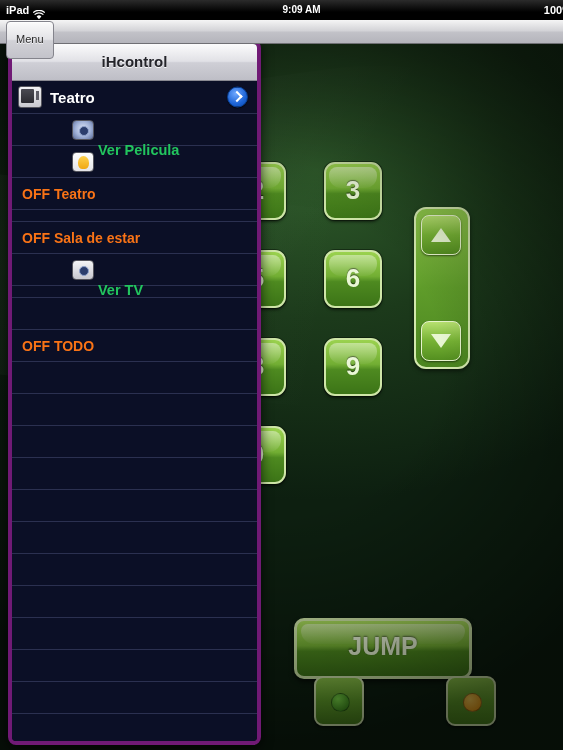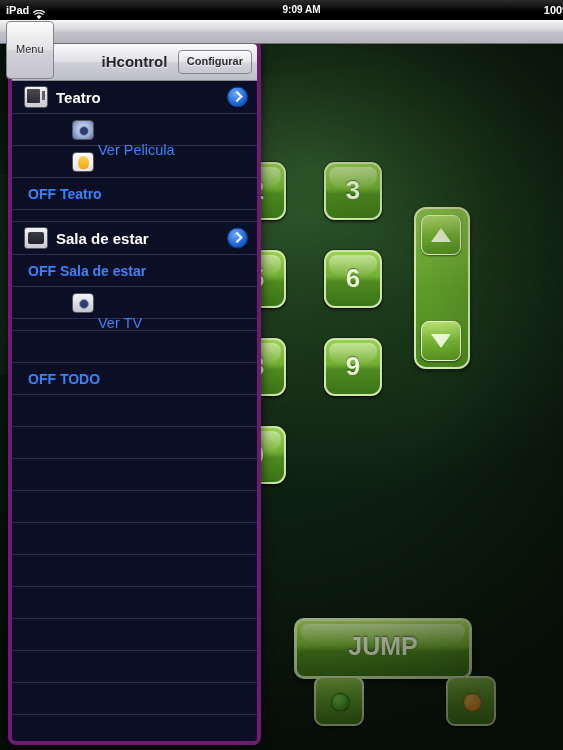--- a/index.html
+++ b/index.html
@@ -98,21 +98,21 @@
     width: 563px;
     height: 23px;
     background: linear-gradient(to bottom, #f5f5f5 0%, #d2d2d6 48%, #c2c2c8 52%, #b4b4bb 100%);
     border-bottom: 1px solid #6f6f74;
     z-index: 45;
   }
   .menu-btn {
     position: absolute;
     left: 6px; top: 21px;
     height: 20px;
-    padding: 18px 9px;
+    padding: 8px 9px;
     line-height: 19px;
     font-size: 11px;
     color: #2a2a2a;
     background: linear-gradient(to bottom, #fbfbfb 0%, #e3e3e6 48%, #d2d2d7 52%, #c3c3ca 100%);
     border: 1px solid #84848c;
     border-radius: 4px;
     box-shadow: 0 1px 0 rgba(255,255,255,0.65) inset;
     z-index: 46;
     text-shadow: 0 1px 0 rgba(255,255,255,0.8);
   }
@@ -325,21 +325,21 @@
     position: absolute;
     top: 37px; left: 0; right: 0; bottom: 0;
     background: #0b0f26;
   }
   .row {
     position: relative;
     height: 32px;
     border-bottom: 1px solid #2b3050;
     display: flex;
     align-items: center;
-    padding: 0 12px;
+    padding: 0 6px;
     box-sizing: border-box;
     text-align: right;
   }
   .row.group {
     height: 33px;
   }
   .row-icon {
     width: 24px; height: 22px;
     margin-right: 8px;
     border-radius: 3px;
@@ -428,26 +428,26 @@
     position: absolute;
     left: 50%; top: 3px;
     width: 11px; height: 13px;
     margin-left: -5.5px;
     border-radius: 50% 50% 40% 40%;
     background: linear-gradient(to bottom, #ffd14d 0%, #f0a813 100%);
   }
   .row.sub .row-label {
     margin-left: 30px;
     font-size: 14.5px;
-    font-weight: normal;
-    color: #3b82f6;
+    font-weight: bold;
+    color: #22c55e;
     margin-top: 40px;
   }
   .row.off .row-label {
-    color: #3b82f6;
+    color: #f97316;
     font-weight: bold;
     font-size: 14px;
     margin-left: 4px;
   }
   .row.empty {
     height: 32px;
   }
   .spacer {
     height: 11px;
     border-bottom: 1px solid #2b3050;
@@ -496,21 +496,20 @@
     <div class="ghost" style="left:52px; top:616px; width:50px; height:40px;"></div>
     <div class="ghost" style="left:172px; top:616px; width:50px; height:40px;"></div>
 
     <div class="bg-vignette"></div>
   </div>
 
   <div class="pop-arrow"></div>
   <div class="popover">
     <div class="pop-header">
       <div class="pop-title">iHcontrol</div>
-      <div class="configurar-btn">Configurar</div>
     </div>
 
     <div class="list">
 
       <div class="row group">
         <span class="row-icon">
           <span class="icon-tv-inner"></span>
             <span class="icon-tv-side"></span>
         </span>
         <span class="row-label">Teatro</span>
@@ -525,27 +524,20 @@
       <div class="row sub">
         <span class="sub-icon light"></span>
       </div>
 
       <div class="row off">
         <span class="row-label">OFF Teatro</span>
       </div>
 
       <div class="spacer"></div>
 
-      <div class="row group">
-        <span class="row-icon">
-          <span class="icon-remote-inner"></span>
-        </span>
-        <span class="row-label">Sala de estar</span>
-        <span class="disclosure"></span>
-      </div>
 
       <div class="row off">
         <span class="row-label">OFF Sala de estar</span>
       </div>
 
       <div class="row sub">
         <span class="sub-icon movie" style="background:linear-gradient(to bottom,#f4f4f6,#c7c7cf);"></span>
         <span class="row-label">Ver TV</span>
       </div>
 

